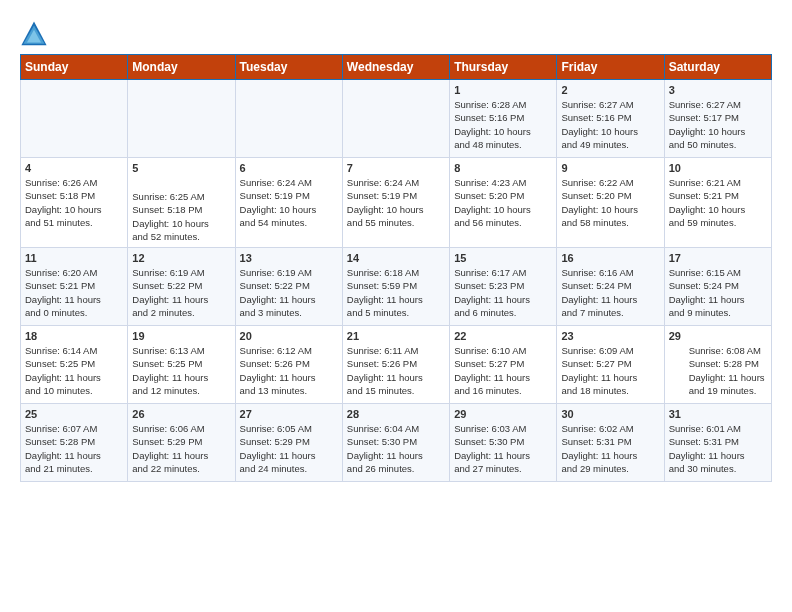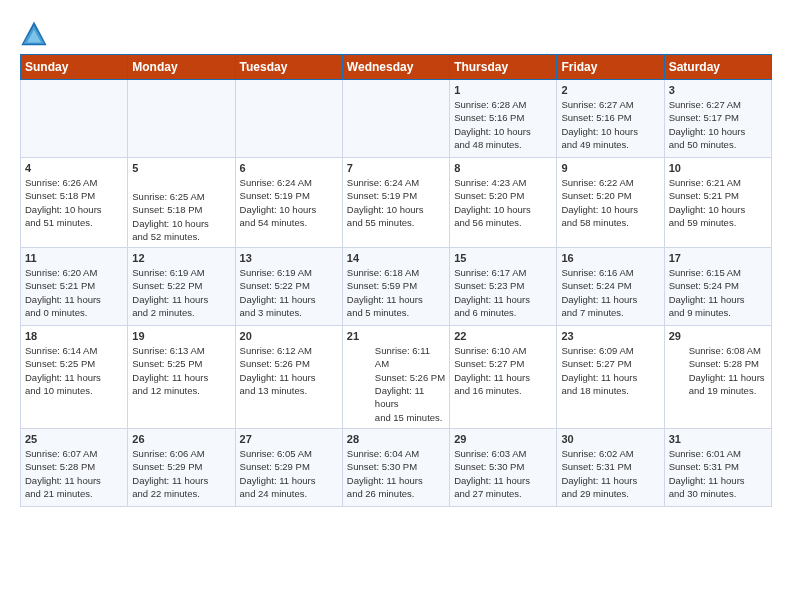--- a/index.html
+++ b/index.html
@@ -271,21 +271,21 @@
           </td>
           <td>
             <div class="cell-date">20</div>
             <div class="cell-info" style="white-space: pre-line;">Sunrise: 6:12 AM
 Sunset: 5:26 PM
 Daylight: 11 hours
 and 13 minutes.</div>
           </td>
           <td>
             <div class="cell-date">21</div>
-            <div class="cell-info" style="white-space: pre-line; margin-left: 28px;">Sunrise: 6:11 AM
+            <div class="cell-info" style="white-space: pre-line;">Sunrise: 6:11 AM
 Sunset: 5:26 PM
 Daylight: 11 hours
 and 15 minutes.</div>
           </td>
           <td>
             <div class="cell-date">22</div>
             <div class="cell-info" style="white-space: pre-line;">Sunrise: 6:10 AM
 Sunset: 5:27 PM
 Daylight: 11 hours
 and 16 minutes.</div>

